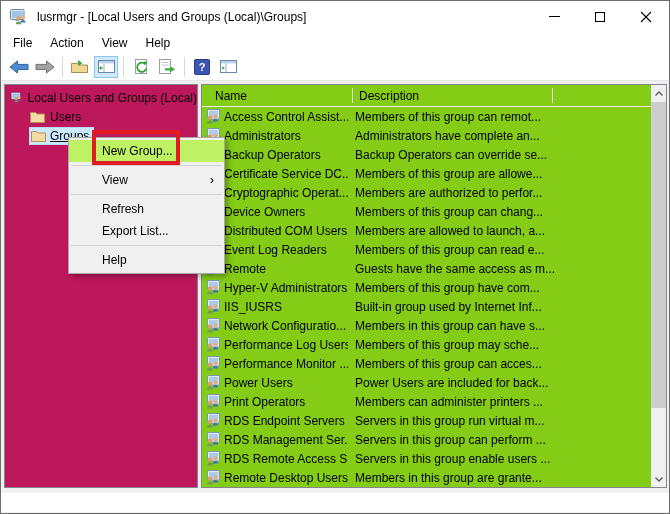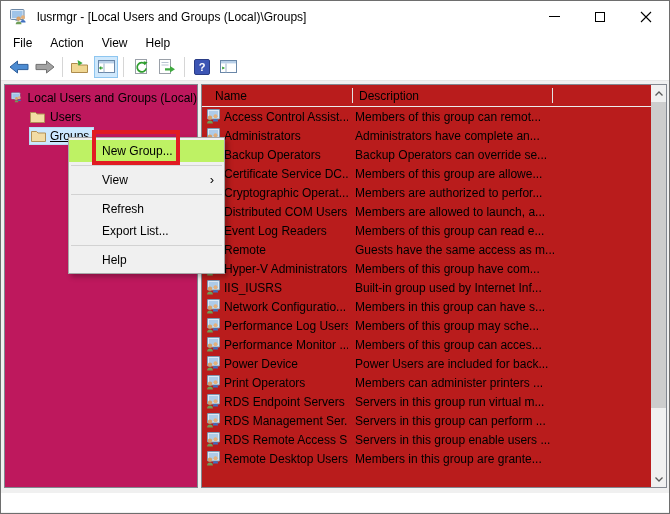--- a/index.html
+++ b/index.html
@@ -22,21 +22,21 @@
 
   
   .toolbar { height:28px; display:flex; align-items:center; padding-left:5px; background:#fff; border-bottom:1px solid #e6e6e6; }
   .tb-icon { width:24px; height:22px; display:flex; align-items:center; justify-content:center; margin:0 1px; }
   .tb-sep { width:1px; height:20px; background:#d6d6d6; margin:0 4px; }
   .tb-toggled { background:#cfe8fc; border:1px solid #8ec6f0; }
 
   
   .main { position:absolute; top:80px; left:0; width:670px; height:412px; background:#f0f0f0; }
   .tree-panel { position:absolute; left:3px; top:3px; width:194px; height:404px; background:#be185d; border:1px solid #828790; padding-top:3px; overflow:hidden; }
-  .list-panel { position:absolute; left:200px; top:3px; width:466px; height:404px; background:#b91c1c; border:1px solid #828790; overflow:hidden; }
+  .list-panel { position:absolute; left:200px; top:3px; width:466px; height:404px; background:#84cc16; border:1px solid #828790; overflow:hidden; }
 
   
   .tree-item { height:19px; display:flex; align-items:center; white-space:nowrap; }
   .tree-root { padding-left:6px; }
   .tree-child { padding-left:25px; }
   .tree-item .lbl { margin-left:5px; }
   .sel-wrap { display:flex; align-items:center; background:#cce8ff; outline:1px solid #b8dcf5; padding:1px 4px 1px 1px; }
   .sel-wrap .lbl { margin-left:4px;text-decoration:underline; }
 
   
@@ -280,20 +280,34 @@
                 <circle cx="10.5" cy="7.2" r="2" fill="#e5b07a"></circle>
                 <path d="M7.9 12.6 a2.6 2.6 0 0 1 5.2 0 z" fill="#3f6fbf"></path>
                 <circle cx="5" cy="8.6" r="2.2" fill="#d9a168"></circle>
                 <path d="M2.1 14.4 a2.9 2.9 0 0 1 5.8 0 z" fill="#6f9e58"></path>
               </svg>
             </span>
             <span class="cell-name">Cryptographic Operat...</span>
             <span class="cell-desc">Members are authorized to perfor...</span>
           </div>
 
+          <div class="row">
+            <span class="gicon">
+              <svg width="15" height="15" viewBox="0 0 15 15">
+                <rect x="2.5" y="0.5" width="12" height="9.5" rx="0.5" fill="#dce9f5" stroke="#7d97b0"></rect>
+                <rect x="4" y="2" width="9" height="6.5" fill="#aecbe8"></rect>
+                <circle cx="10.5" cy="7.2" r="2" fill="#e5b07a"></circle>
+                <path d="M7.9 12.6 a2.6 2.6 0 0 1 5.2 0 z" fill="#3f6fbf"></path>
+                <circle cx="5" cy="8.6" r="2.2" fill="#d9a168"></circle>
+                <path d="M2.1 14.4 a2.9 2.9 0 0 1 5.8 0 z" fill="#6f9e58"></path>
+              </svg>
+            </span>
+            <span class="cell-name">Device Owners</span>
+            <span class="cell-desc">Members of this group can chang...</span>
+          </div>
 
           <div class="row">
             <span class="gicon">
               <svg width="15" height="15" viewBox="0 0 15 15">
                 <rect x="2.5" y="0.5" width="12" height="9.5" rx="0.5" fill="#dce9f5" stroke="#7d97b0"></rect>
                 <rect x="4" y="2" width="9" height="6.5" fill="#aecbe8"></rect>
                 <circle cx="10.5" cy="7.2" r="2" fill="#e5b07a"></circle>
                 <path d="M7.9 12.6 a2.6 2.6 0 0 1 5.2 0 z" fill="#3f6fbf"></path>
                 <circle cx="5" cy="8.6" r="2.2" fill="#d9a168"></circle>
                 <path d="M2.1 14.4 a2.9 2.9 0 0 1 5.8 0 z" fill="#6f9e58"></path>
@@ -412,21 +426,21 @@
             <span class="gicon">
               <svg width="15" height="15" viewBox="0 0 15 15">
                 <rect x="2.5" y="0.5" width="12" height="9.5" rx="0.5" fill="#dce9f5" stroke="#7d97b0"></rect>
                 <rect x="4" y="2" width="9" height="6.5" fill="#aecbe8"></rect>
                 <circle cx="10.5" cy="7.2" r="2" fill="#e5b07a"></circle>
                 <path d="M7.9 12.6 a2.6 2.6 0 0 1 5.2 0 z" fill="#3f6fbf"></path>
                 <circle cx="5" cy="8.6" r="2.2" fill="#d9a168"></circle>
                 <path d="M2.1 14.4 a2.9 2.9 0 0 1 5.8 0 z" fill="#6f9e58"></path>
               </svg>
             </span>
-            <span class="cell-name">Power Device</span>
+            <span class="cell-name">Power Users</span>
             <span class="cell-desc">Power Users are included for back...</span>
           </div>
 
           <div class="row">
             <span class="gicon">
               <svg width="15" height="15" viewBox="0 0 15 15">
                 <rect x="2.5" y="0.5" width="12" height="9.5" rx="0.5" fill="#dce9f5" stroke="#7d97b0"></rect>
                 <rect x="4" y="2" width="9" height="6.5" fill="#aecbe8"></rect>
                 <circle cx="10.5" cy="7.2" r="2" fill="#e5b07a"></circle>
                 <path d="M7.9 12.6 a2.6 2.6 0 0 1 5.2 0 z" fill="#3f6fbf"></path>

